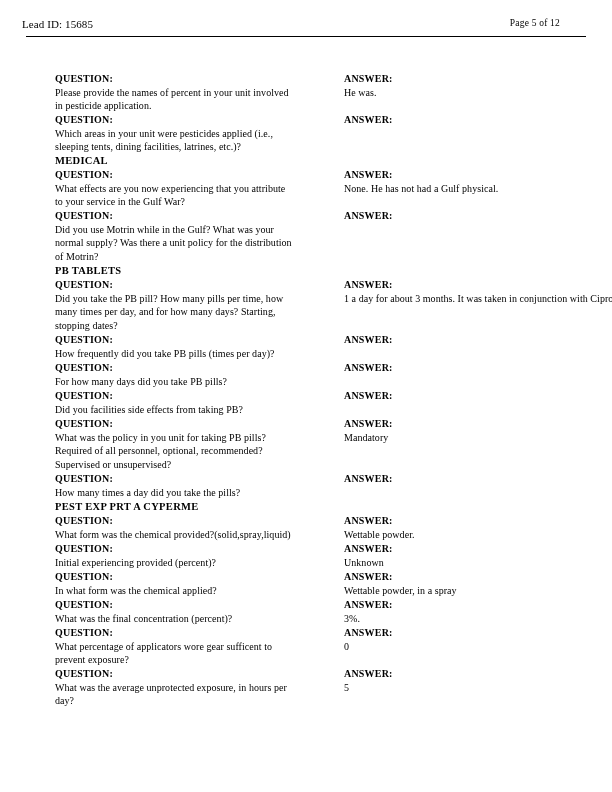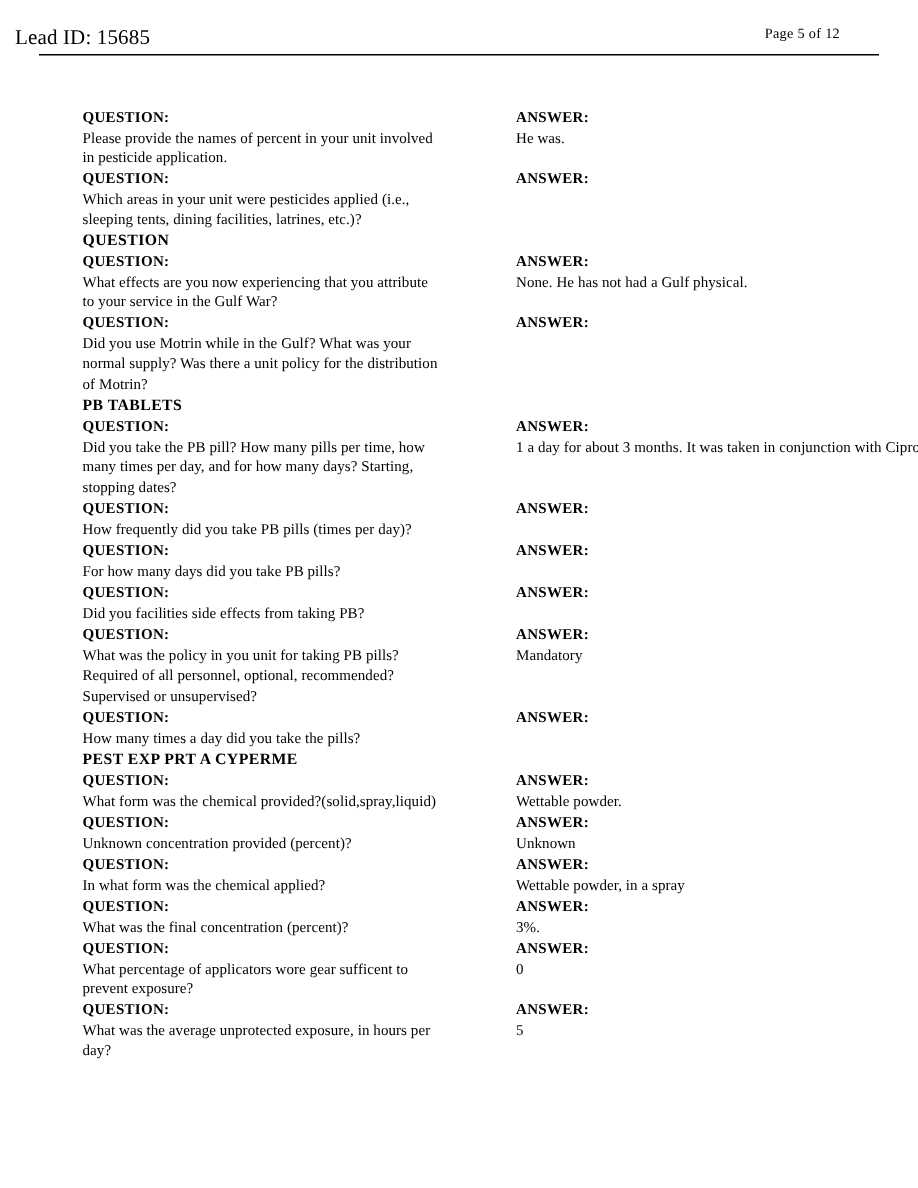--- a/index.html
+++ b/index.html
@@ -23,23 +23,23 @@
   }
   .header {
     position: absolute;
     top: 18px;
     left: 0;
     width: 612px;
     height: 16px;
   }
   .lead-id {
     position: absolute;
-    left: 10px;
+    left: 22px;
     top: 0;
-    font-size: 14px;
+    font-size: 11px;
     font-family: "Liberation Serif", serif;
     letter-spacing: 0.1px;
     white-space: nowrap;
     text-align: center;
   }
   .page-num {
     position: absolute;
     right: 52px;
     top: 0;
     font-size: 9.5px;
@@ -123,21 +123,21 @@
       </div>
       <div class="qa-block" style="position: absolute; top: 41px; left: 0px; width: 612px; height: 40.5px;">
         <div class="col-q" style="top: 0px;">
           <div class="lbl">QUESTION:</div>
           <div class="txt">Which areas in your unit were pesticides applied (i.e., sleeping tents, dining facilities, latrines, etc.)?</div>
         </div>
         <div class="col-a" style="top: 0px;">
           <div class="lbl">ANSWER:</div>
         </div>
       </div>
-      <div class="section-head" style="top: 82px;">QUESTION</div>
+      <div class="section-head" style="top: 82px;">MEDICAL</div>
       <div class="qa-block" style="position: absolute; top: 96px; left: 0px; width: 612px; height: 40.5px;">
         <div class="col-q" style="top: 0px;">
           <div class="lbl">QUESTION:</div>
           <div class="txt">What effects are you now experiencing that you attribute to your service in the Gulf War?</div>
         </div>
         <div class="col-a" style="top: 0px;">
           <div class="lbl">ANSWER:</div>
           <div class="txt">None.  He has not had a Gulf physical.</div>
         </div>
       </div>
@@ -219,21 +219,21 @@
           <div class="txt">What form was the chemical provided?(solid,spray,liquid)</div>
         </div>
         <div class="col-a" style="top: 0px;">
           <div class="lbl">ANSWER:</div>
           <div class="txt">Wettable powder.</div>
         </div>
       </div>
       <div class="qa-block" style="position: absolute; top: 470px; left: 0px; width: 612px; height: 27.5px;">
         <div class="col-q" style="top: 0px;">
           <div class="lbl">QUESTION:</div>
-          <div class="txt">Unknown concentration provided (percent)?</div>
+          <div class="txt">Initial experiencing provided (percent)?</div>
         </div>
         <div class="col-a" style="top: 0px;">
           <div class="lbl">ANSWER:</div>
           <div class="txt">Unknown</div>
         </div>
       </div>
       <div class="qa-block" style="position: absolute; top: 498px; left: 0px; width: 612px; height: 27.5px;">
         <div class="col-q" style="top: 0px;">
           <div class="lbl">QUESTION:</div>
           <div class="txt">In what form was the chemical applied?</div>

